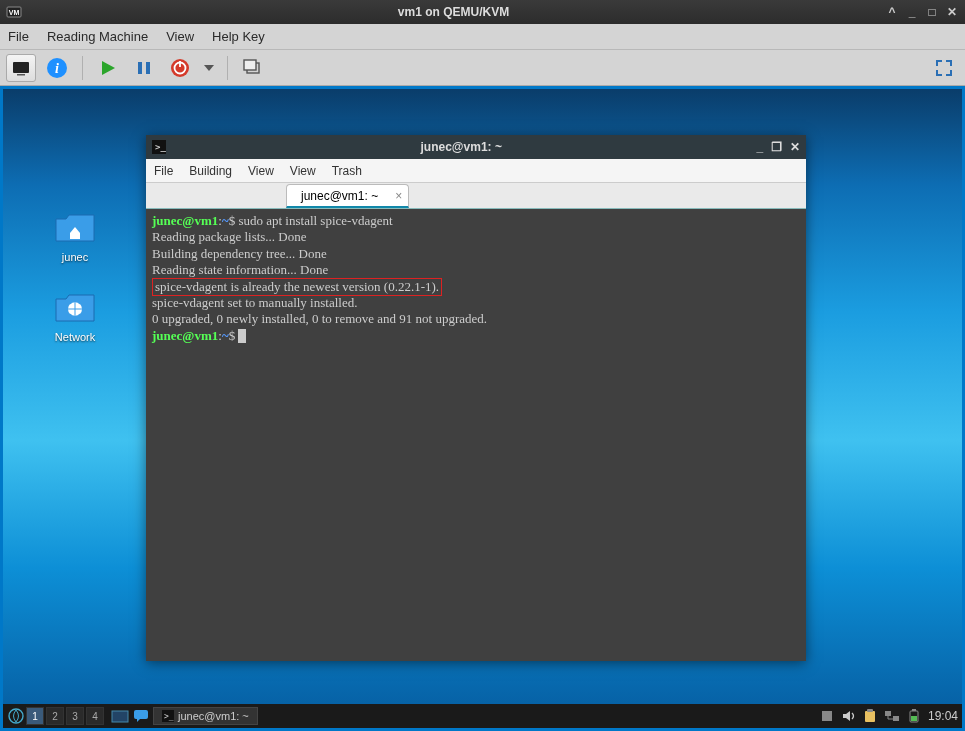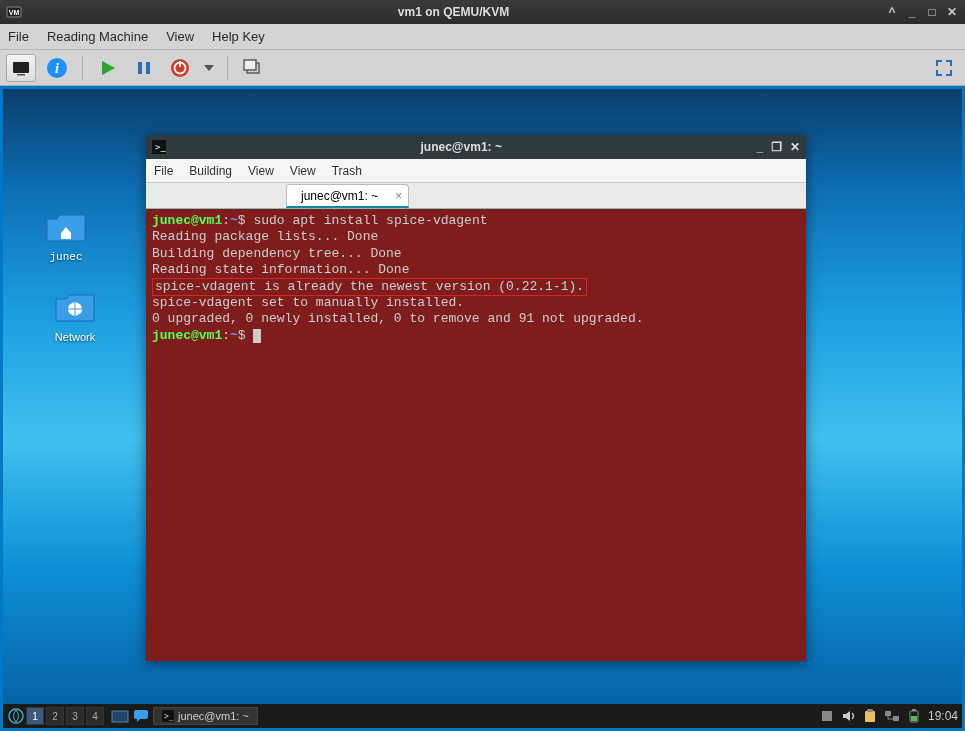--- a/index.html
+++ b/index.html
@@ -32,21 +32,21 @@
 .term-window { position: absolute; left: 143px; top: 46px; width: 660px; height: 526px; background: #fff; box-shadow: 0 2px 12px rgba(0,0,0,0.5); display: flex; flex-direction: column; }
 .term-titlebar { height: 24px; background: #2f3a40; color: #ddd; display: flex; align-items: center; padding: 0 6px; font-size: 12px; font-weight: bold; }
 .term-titlebar .title { flex: 1; text-align: center; }
 .term-titlebar .win-controls { display: flex; gap: 8px; }
 .term-titlebar .win-btn { cursor: pointer; }
 .term-menubar { height: 24px; background: #f5f5f5; display: flex; align-items: center; padding: 0 8px; gap: 16px; color: #333; font-size: 12px; border-bottom: 1px solid #ccc; }
 .term-menubar span { cursor: pointer; }
 .term-tabs { height: 26px; background: #eaeaea; display: flex; align-items: flex-end; padding-left: 140px; border-bottom: 1px solid #8bb; }
 .term-tab { background: #fff; border: 1px solid #bbb; border-bottom: 2px solid #18a; padding: 4px 30px 3px 14px; font-size: 12px; position: relative; border-radius: 4px 4px 0 0; }
 .term-tab .close { position: absolute; right: 6px; top: 4px; color: #888; cursor: pointer; font-size: 12px; }
-.term-body { flex: 1; background: #7f1d1d; color: #ccc; font-family: Liberation Mono, monospace; font-size: 13px; padding: 4px 6px; line-height: 1.26; white-space: pre; overflow: hidden; }
+.term-body { flex: 1; background: #404040; color: #ccc; font-family: Liberation Serif, serif; font-size: 13px; padding: 4px 6px; line-height: 1.26; white-space: pre; overflow: hidden; }
 .prompt-user { color: #5f5; font-weight: bold; }
 .prompt-path { color: #59f; font-weight: bold; }
 .highlight-box { border: 1.5px solid #d22; display: inline-block; padding: 0 2px; margin: -1px 0; }
 .cursor { display: inline-block; width: 8px; height: 14px; background: #ccc; vertical-align: text-bottom; }
 
 
 .taskbar { position: absolute; bottom: 0; left: 0; right: 0; height: 24px; background: #1a1a1a; color: #ccc; display: flex; align-items: center; font-size: 11px; padding: 0 4px; }
 .taskbar .ws { width: 18px; height: 18px; margin: 0 1px; background: #2a2a2a; color: #aaa; display: flex; align-items: center; justify-content: center; cursor: pointer; font-size: 10px; border: 1px solid #333; }
 .taskbar .ws.active { background: #3a5a7a; color: #fff; }
 .taskbar .task-btn { background: #333; padding: 2px 8px; margin-left: 4px; display: flex; align-items: center; gap: 4px; cursor: pointer; border: 1px solid #444; }
@@ -132,21 +132,21 @@
     <div class="tb-btn tb-right">
         <svg width="18" height="18">
           <path d="M2,7 L2,2 L7,2 M11,2 L16,2 L16,7 M16,11 L16,16 L11,16 M7,16 L2,16 L2,11" fill="none" stroke="#2a6fb5" stroke-width="2"></path>
         </svg>
       </div>
   </div>
 
   <div class="guest">
 
 
-    <div class="desktop-icon" style="left:23px; top:118px;font-family:Liberation Mono, monospace;">
+    <div class="desktop-icon" style="left:32px; top:118px;">
       <div class="icon-box">
           <svg width="42" height="36">
             <path d="M2,10 L12,10 L15,6 L40,6 L40,32 L2,32 Z" fill="#3a9de8" stroke="#1a6bb0"></path>
             <path d="M16,24 L21,18 L26,24 L26,30 L16,30 Z" fill="#fff"></path>
           </svg>
         </div>
       <div>junec</div>
     </div>
 
     <div class="desktop-icon" style="left:32px; top:198px;text-align:center;">

